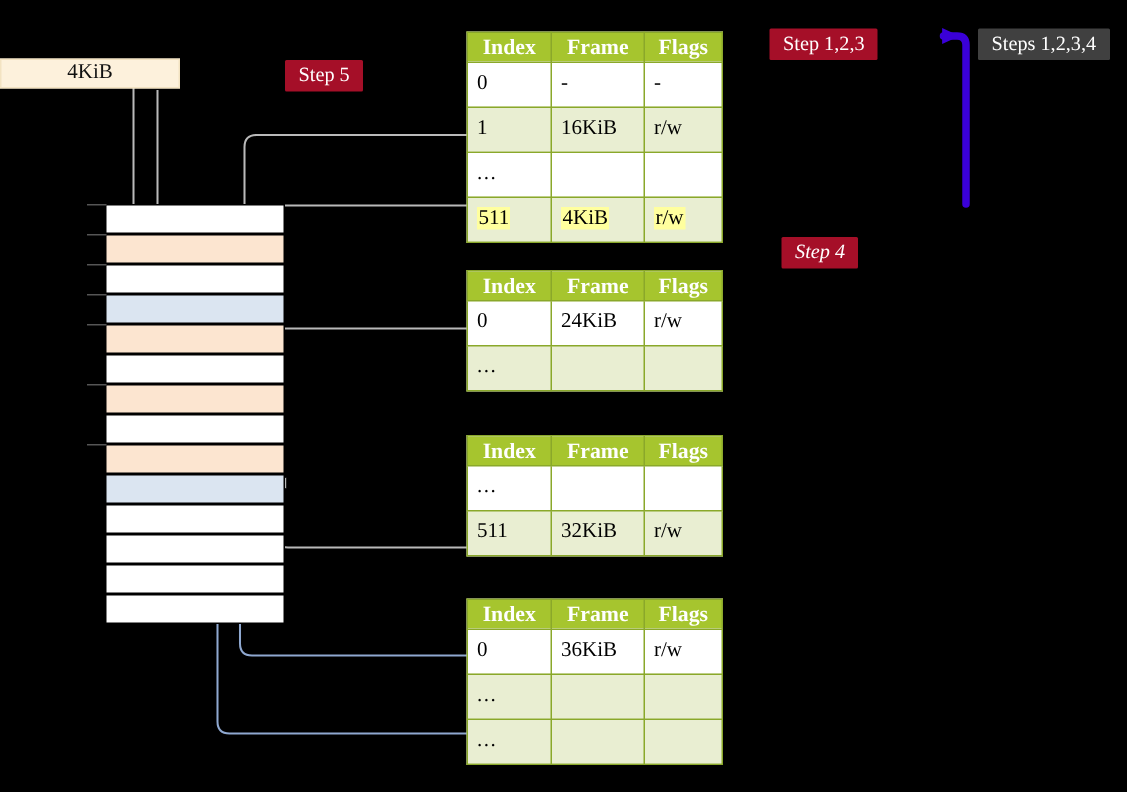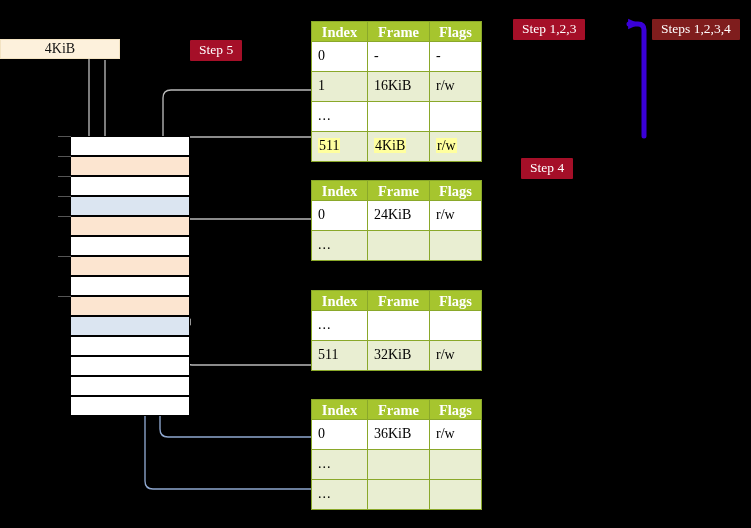--- a/index.html
+++ b/index.html
@@ -23,21 +23,21 @@
 
   
   .badge{
     position:absolute;box-sizing:border-box;
     display:flex;align-items:center;justify-content:center;
     color:#fff;font-size:13.5px;line-height:1;
     padding:3px 9px 4px 9px;white-space:nowrap;
     border-radius:1px;
   }
   .badge.red{background:#a50f28;}
-  .badge.violet{background:#7f1d1d;}
+  .badge.violet{background:#404040;}
 
   
   .memcol{position:absolute;}
   .memrow{
     position:absolute;box-sizing:border-box;
     border:1px solid #000;background:#fff;
   }
   .memrow.orange{background:#fce5d0;}
   .memrow.blue{background:#dbe5f1;}
   .tick{position:absolute;background:#555;height:1px;}
@@ -127,21 +127,21 @@
   </div>
 
   <div class="badge red" style="left:513px;top:19px;">
     <span>Step 1,2,3</span>
   </div>
 
   <div class="badge violet" style="left:652px;top:19px;">
     <span>Steps 1,2,3,4</span>
   </div>
 
-  <div class="badge red" style="left:521px;top:158px;">
+  <div class="badge red" style="left:521px;top:158px;font-style:italic;">
     <span>Step 4</span>
   </div>
 
   <div class="memcol" style="left:70px;top:136px;width:120px;height:280px;">
 
     <div class="memrow" style="left:0;top:0px;width:120px;height:20px;"></div>
     <div class="memrow orange" style="left:0;top:20px;width:120px;height:20px;"></div>
     <div class="memrow" style="left:0;top:40px;width:120px;height:20px;"></div>
     <div class="memrow blue" style="left:0;top:60px;width:120px;height:20px;"></div>
     <div class="memrow orange" style="left:0;top:80px;width:120px;height:20px;"></div>

